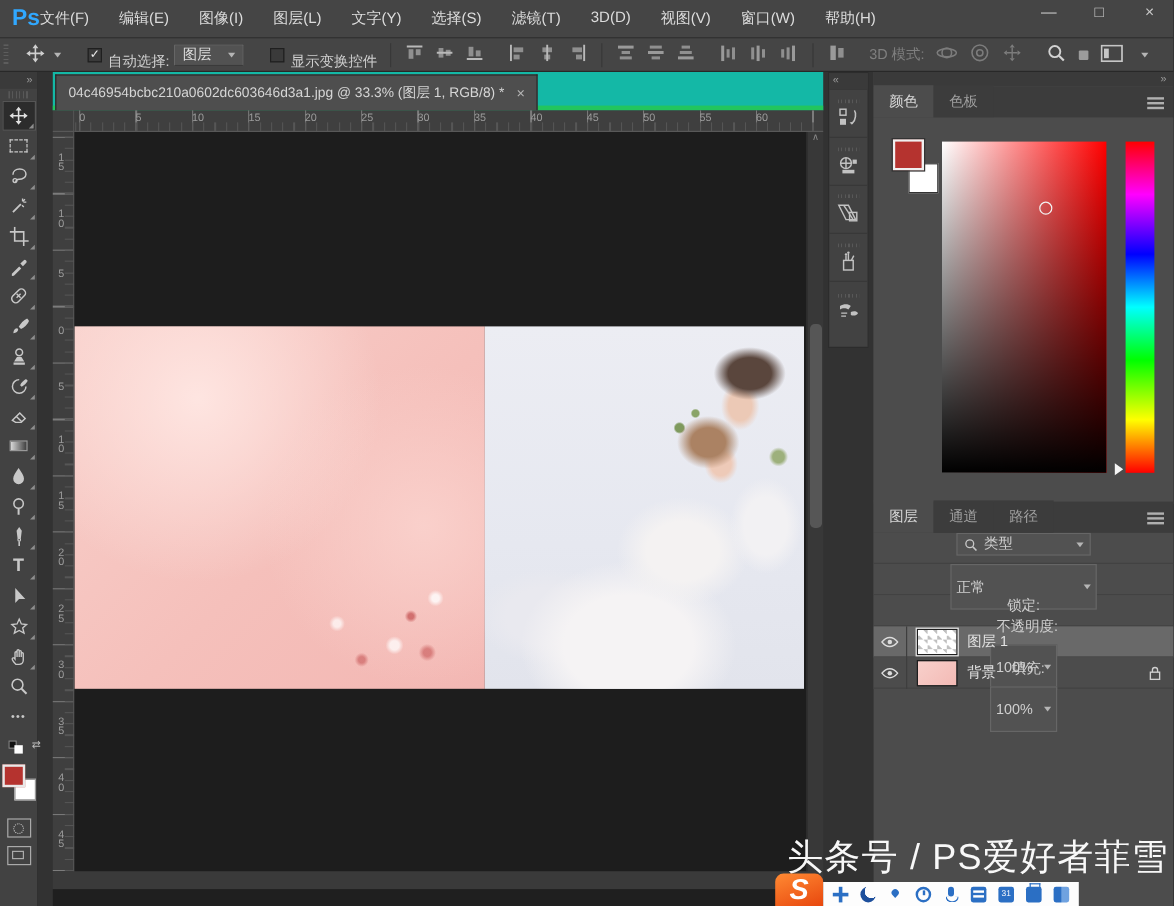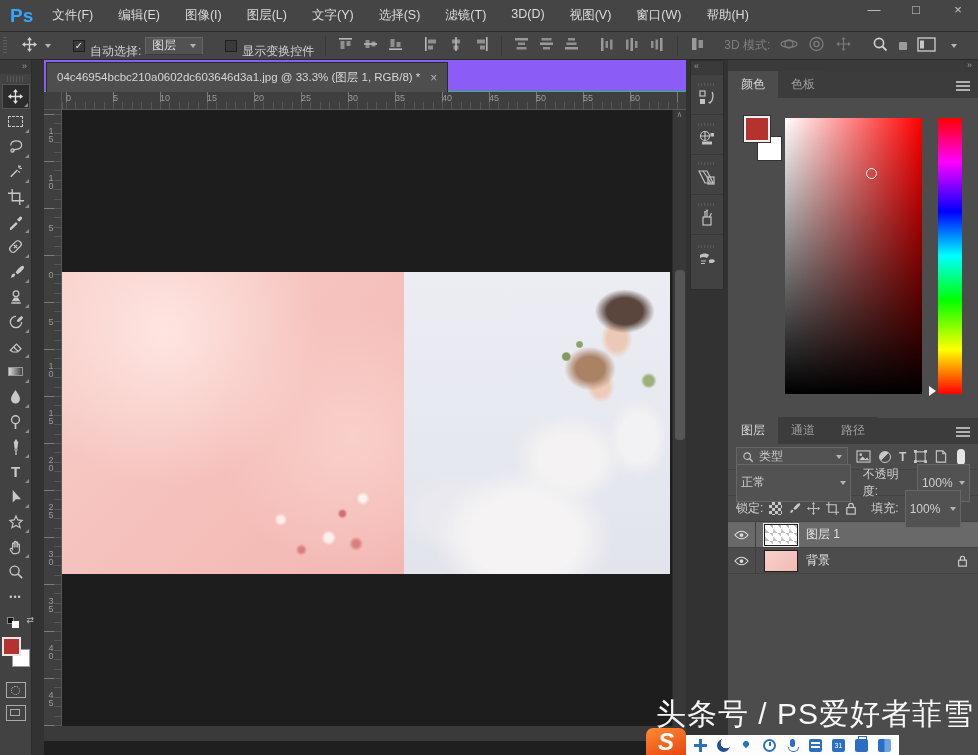--- a/index.html
+++ b/index.html
@@ -1,21 +1,21 @@
 <!DOCTYPE html>
 <html><head>
 <meta charset="utf-8">
 <style>
   * { margin:0; padding:0; box-sizing:border-box; }
   html,body { width:978px; height:755px; overflow:hidden; }
   body { font-family:"Liberation Sans","DejaVu Sans",sans-serif; background:#323232; position:relative; color:#cfcfcf; }
 
   
   .menu-bar { position:absolute; left:0; top:0; width:978px; height:32px; background:#454545; border-bottom:1px solid #2e2e2e; display:flex; align-items:center; }
-  .ps-logo { color:#31a8ff; font-weight:bold; font-size:19px; margin:0 19px 0 10px; letter-spacing:0; }
+  .ps-logo { color:#31a8ff; font-weight:bold; font-size:19px; margin:0 0 0 10px; letter-spacing:0; }
   .menu-items { display:flex; gap:25px; font-size:12.5px; color:#dcdcdc; }
   .menu-items span { cursor:default; }
   .win-controls { position:absolute; right:6px; top:2px; display:flex; gap:14px; font-size:13px; color:#c9c9c9; }
   .win-controls span { width:28px; text-align:center; }
 
   .options-bar { position:absolute; left:0; top:32px; width:978px; height:28px; background:#454545; border-bottom:1px solid #282828; display:flex; align-items:center; font-size:12px; }
   .gripper-v { width:4px; height:18px; margin:0 6px 0 3px; background:repeating-linear-gradient(180deg,#5d5d5d 0 1px,transparent 1px 3px); }
   .opt-sep { width:1px; height:20px; background:#383838; margin:0 7px; }
   .chev-down { width:0; height:0; border-left:3.5px solid transparent; border-right:3.5px solid transparent; border-top:4px solid #b5b5b5; display:inline-block; margin-left:5px; }
   .checkbox { width:12px; height:12px; background:#3a3a3a; border:1px solid #1f1f1f; display:inline-flex; align-items:center; justify-content:center; color:#e8e8e8; font-size:10px; margin-right:5px; }
@@ -39,21 +39,21 @@
   .mini-fgbg { width:18px; height:12px; margin:8px auto 0; position:relative; }
   .mini-fgbg .a{ position:absolute; left:0; top:0; width:7px; height:7px; background:#111; border:1px solid #888;}
   .mini-fgbg .b{ position:absolute; left:5px; top:4px; width:7px; height:7px; background:#fdfdfd;}
   .mini-swap { position:absolute; left:20px; top:-2px; color:#bbb; font-size:9px;}
   .tb-btn { width:20px; height:16px; margin:7px auto 0; border:1px solid #aaa; display:flex; align-items:center; justify-content:center; }
   .qm-circ { width:9px; height:9px; border:1px dotted #bbb; border-radius:50%; }
   .sm-inner { width:10px; height:7px; border:1px solid #aaa; margin-top:3px; margin-left:3px; }
 
   
   .doc-win { position:absolute; left:44px; top:60px; width:642px; height:681px; background:#3a3a3a; }
-  .tab-bar { position:absolute; left:0; top:0; width:642px; height:32px; background:#8b5cf6; border-bottom:1px solid #22c55e; }
+  .tab-bar { position:absolute; left:0; top:0; width:642px; height:32px; background:#14b8a6; border-bottom:4px solid #22c55e; }
   .doc-tab { position:absolute; left:2px; top:2px; height:30px; background:#4e4e4e; border:1px solid #2a2a2a; border-bottom:none; display:flex; align-items:center; padding:0 10px; font-size:11.5px; color:#d6d6d6; }
   .doc-tab .close { margin-left:10px; color:#b5b5b5; font-size:12px; }
   .ruler-corner { position:absolute; left:0; top:32px; width:18px; height:18px; background:#3f3f3f; border-right:1px solid #585858; border-bottom:1px solid #585858; }
   .h-ruler { position:absolute; left:18px; top:32px; width:624px; height:18px; background:#3f3f3f; border-bottom:1px solid #585858;
     background-image:repeating-linear-gradient(90deg,#565656 0 1px,transparent 1px 9.4px),repeating-linear-gradient(90deg,#7c7c7c 0 1px,transparent 1px 47px);
     background-position:4px 10px,4px 0; background-size:100% 8px,100% 100%; background-repeat:repeat-x; }
   .h-ruler span { position:absolute; top:1px; font-size:9px; color:#9b9b9b; }
   .v-ruler { position:absolute; left:0; top:50px; width:18px; height:616px; background:#3f3f3f; border-right:1px solid #585858;
     background-image:repeating-linear-gradient(180deg,#565656 0 1px,transparent 1px 9.4px),repeating-linear-gradient(180deg,#7c7c7c 0 1px,transparent 1px 47px);
     background-position:10px 4px,0 4px; background-size:8px 100%,100% 100%; background-repeat:repeat-y; }
@@ -115,21 +115,21 @@
   .cp-fg { position:absolute; left:16px; top:18px; width:26px; height:26px; border:2px solid #f0f0f0; outline:1px solid #333; z-index:2; }
   .cp-bg { position:absolute; left:29px; top:38px; width:25px; height:25px; background:#fff; border:1px solid #333; }
   .cp-grad { position:absolute; left:57px; top:20px; width:137px; height:276px;
     background:linear-gradient(to top,#000,rgba(0,0,0,0) ), linear-gradient(to right,#fff,#ff0000); }
   .cp-marker { position:absolute; left:81px; top:50px; width:11px; height:11px; border:1.5px solid #f2f2f2; border-radius:50%; }
   .cp-hue { position:absolute; left:210px; top:20px; width:24px; height:276px;
     background:linear-gradient(180deg,#ff0000 0%,#ff00ff 16%,#0000ff 34%,#00ffff 50%,#00ff00 66%,#ffff00 84%,#ff0000 100%); }
   .cp-hue-ptr { position:absolute; left:201px; top:288px; width:0; height:0; border-top:5px solid transparent; border-bottom:5px solid transparent; border-left:7px solid #f5f5f5; }
 
   .layers-panel { position:absolute; left:0; top:358px; width:250px; height:337px; }
-  .lp-row { display:flex; align-items:center; height:26px; padding:0 8px; gap:6px; font-size:12px; color:#cfcfcf; border-bottom:1px solid #424242; background:#4c4c4c; }
+  .lp-row { display:flex; align-items:center; height:26px; padding:0 8px; gap:6px; font-size:12px; color:#cfcfcf; border-bottom:1px solid #424242; background:#4c4c4c;flex-direction:column; }
   .lp-filter-dd { display:flex; align-items:center; gap:5px; background:#525252; border:1px solid #666; height:19px; padding:0 5px; width:112px; }
   .lp-icons { display:flex; gap:8px; align-items:center; margin-left:2px; }
   .half-circle { width:12px; height:12px; border-radius:50%; border:1px solid #c8c8c8; background:linear-gradient(135deg,#c8c8c8 50%,transparent 50%); }
   .t-glyph { font-size:12px; font-weight:bold; color:#c8c8c8; }
   .pill { width:8px; height:16px; background:#e4e4e4; border-radius:4px; margin-left:4px; }
   .dd-small { display:flex; align-items:center; justify-content:space-between; background:#525252; border:1px solid #666; height:19px; padding:18px 4px; }
   .checker16 { width:13px; height:13px; background-image:linear-gradient(45deg,#c8c8c8 25%,transparent 25%,transparent 75%,#c8c8c8 75%),linear-gradient(45deg,#c8c8c8 25%,transparent 25%,transparent 75%,#c8c8c8 75%); background-size:6px 6px; background-position:0 0,3px 3px; }
   .layer-row { display:flex; align-items:center; height:26px; gap:8px; font-size:12px; color:#e2e2e2; background:#4c4c4c; border-bottom:1px solid #424242; }
   .layer-row.sel { background:#696969; }
   .eye-cell { width:28px; height:26px; display:flex; align-items:center; justify-content:center; border-right:1px solid #3e3e3e; }

